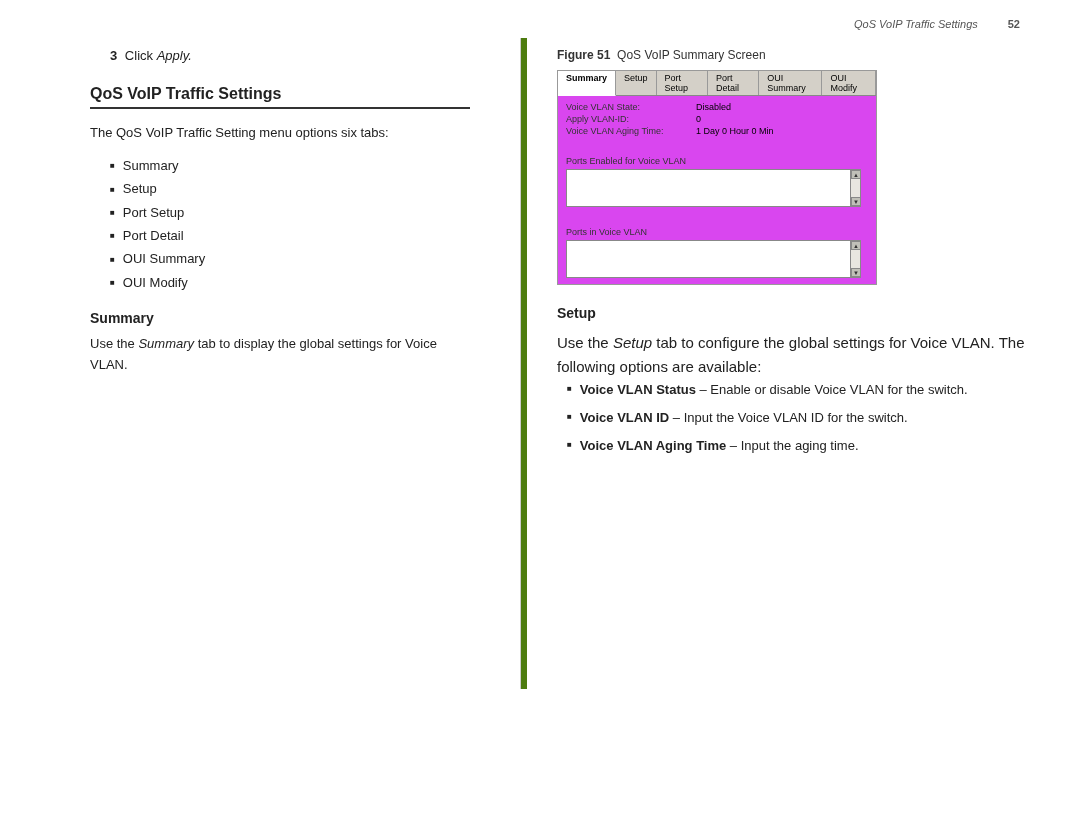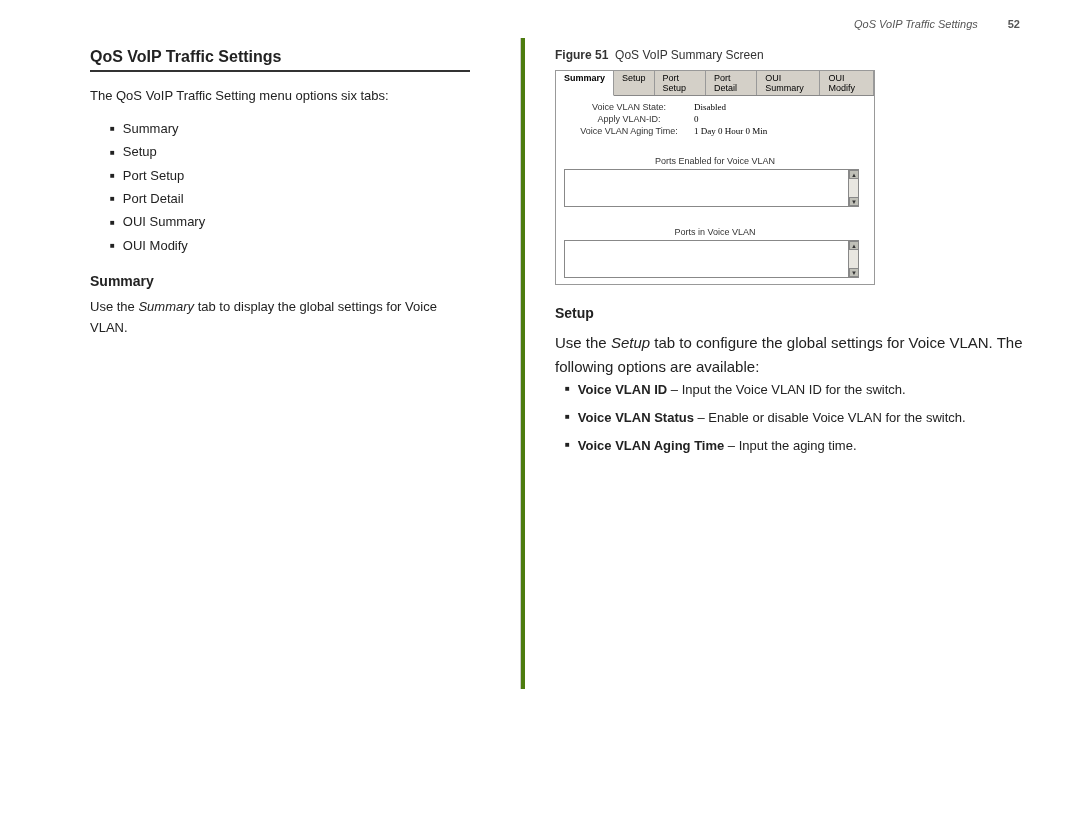--- a/index.html
+++ b/index.html
@@ -49,21 +49,21 @@
     .left-column {
       width: 520px;
       padding: 10px 50px 10px 90px;
       flex-shrink: 0;
     }
 
     
     .right-column {
       flex: 1;
       padding: 10px 50px 10px 30px;
-      border-left: 4px solid #4d7c0f;
+      border-left: 6px solid #4d7c0f;
     }
 
     .step-instruction {
       font-size: 13px;
       margin-bottom: 22px;
       margin-left: 20px;
     }
     .step-number {
       font-weight: bold;
       margin-right: 4px;
@@ -143,38 +143,36 @@
       background: #d4d0c8;
     }
     .voip-tab.active {
       background: #ffffff;
       font-weight: bold;
       border-bottom: 1px solid #fff;
       margin-bottom: -1px;
     }
 
     .voip-body {
-      background: #ffffff;
+      background: #d946ef;
       padding: 6px 8px;
-      text-align: center;
     }
 
     .voip-row {
       display: flex;
       font-size: 9px;
       margin-bottom: 2px;
       color: #000;
     }
     .voip-label {
       width: 130px;
       color: #333;
     }
     .voip-value {
       color: #000;
-      font-family: Liberation Serif, serif;
     }
 
     .voip-section {
       margin-top: 20px;
     }
     .voip-section-title {
       font-size: 9px;
       color: #333;
       margin-bottom: 3px;
     }
@@ -252,20 +250,24 @@
 
   <div class="page-header">
     <span class="page-header-title">QoS VoIP Traffic Settings</span>
     <span class="page-number">52</span>
   </div>
 
   <div class="content-area">
 
     <div class="left-column">
 
+      <p class="step-instruction">
+        <span class="step-number">3</span>
+        <span>Click <em>Apply.</em></span>
+      </p>
 
       <div class="section-title">QoS VoIP Traffic Settings</div>
 
       <p class="section-intro">The QoS VoIP Traffic Setting menu options six tabs:</p>
 
       <ul class="tabs-list">
         <li>Summary</li>
         <li>Setup</li>
         <li>Port Setup</li>
         <li>Port Detail</li>
@@ -341,25 +343,25 @@
       </div>
 
       <div class="right-subsection-title">Setup</div>
       <p class="right-subsection-intro">
         Use the <em>Setup</em> tab to configure the global settings for Voice VLAN. The following options are available:
       </p>
 
       <ul class="bullet-list">
         <li>
           <span></span>
-          <span><strong>Voice VLAN ID</strong> – Input the Voice VLAN ID for the switch.</span>
+          <span><strong>Voice VLAN Status</strong> – Enable or disable Voice VLAN for the switch.</span>
         </li>
         <li>
           <span></span>
-          <span><strong>Voice VLAN Status</strong> – Enable or disable Voice VLAN for the switch.</span>
+          <span><strong>Voice VLAN ID</strong> – Input the Voice VLAN ID for the switch.</span>
         </li>
         <li>
           <span></span>
           <span><strong>Voice VLAN Aging Time</strong> – Input the aging time.</span>
         </li>
       </ul>
 
     </div>
 
   </div>

